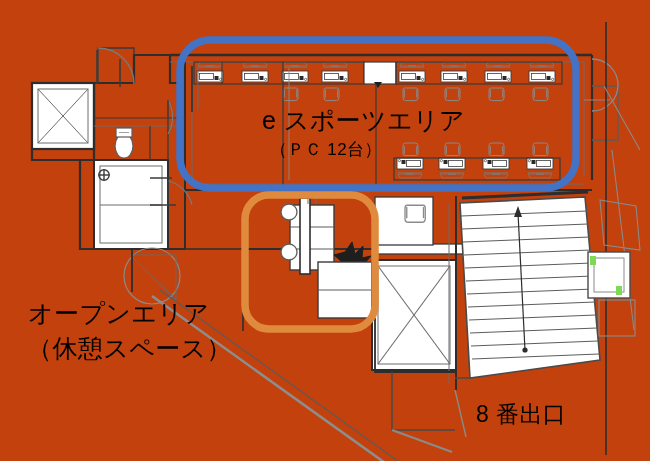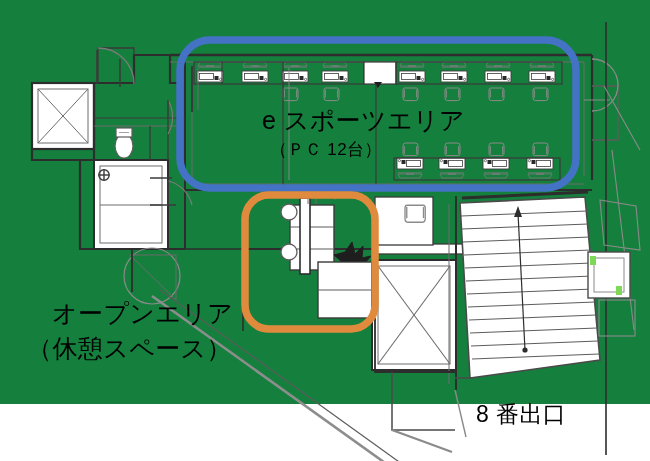--- a/index.html
+++ b/index.html
@@ -12,22 +12,22 @@
     width: 650px;
     height: 461px;
     position: relative;
     overflow: hidden;
     font-family: "Liberation Sans", "DejaVu Sans", sans-serif;
   }
   #stage {
     position: absolute;
     left: 0; top: 0;
     width: 650px;
-    height: 404px;
-    background: #15803d;
+    height: 461px;
+    background: #c2410c;
   }
   #plan-svg {
     position: absolute;
     left: 0; top: 0;
     width: 650px;
     height: 461px;
     display: block;
   }
   .lbl {
     position: absolute;
@@ -45,21 +45,20 @@
   }
   #label-esports-sub {
     left: 270px;
     top: 139px;
     font-size: 17px;
   }
   #label-open {
     left: 28px;
     top: 297px;
     font-size: 25px;
-    margin-left: 24px;
   }
   #label-open-sub {
     left: 18px;
     top: 332px;
     font-size: 25px;
     margin-left: 9px;
   }
   #label-station {
     left: 466px;
     top: 368px;

